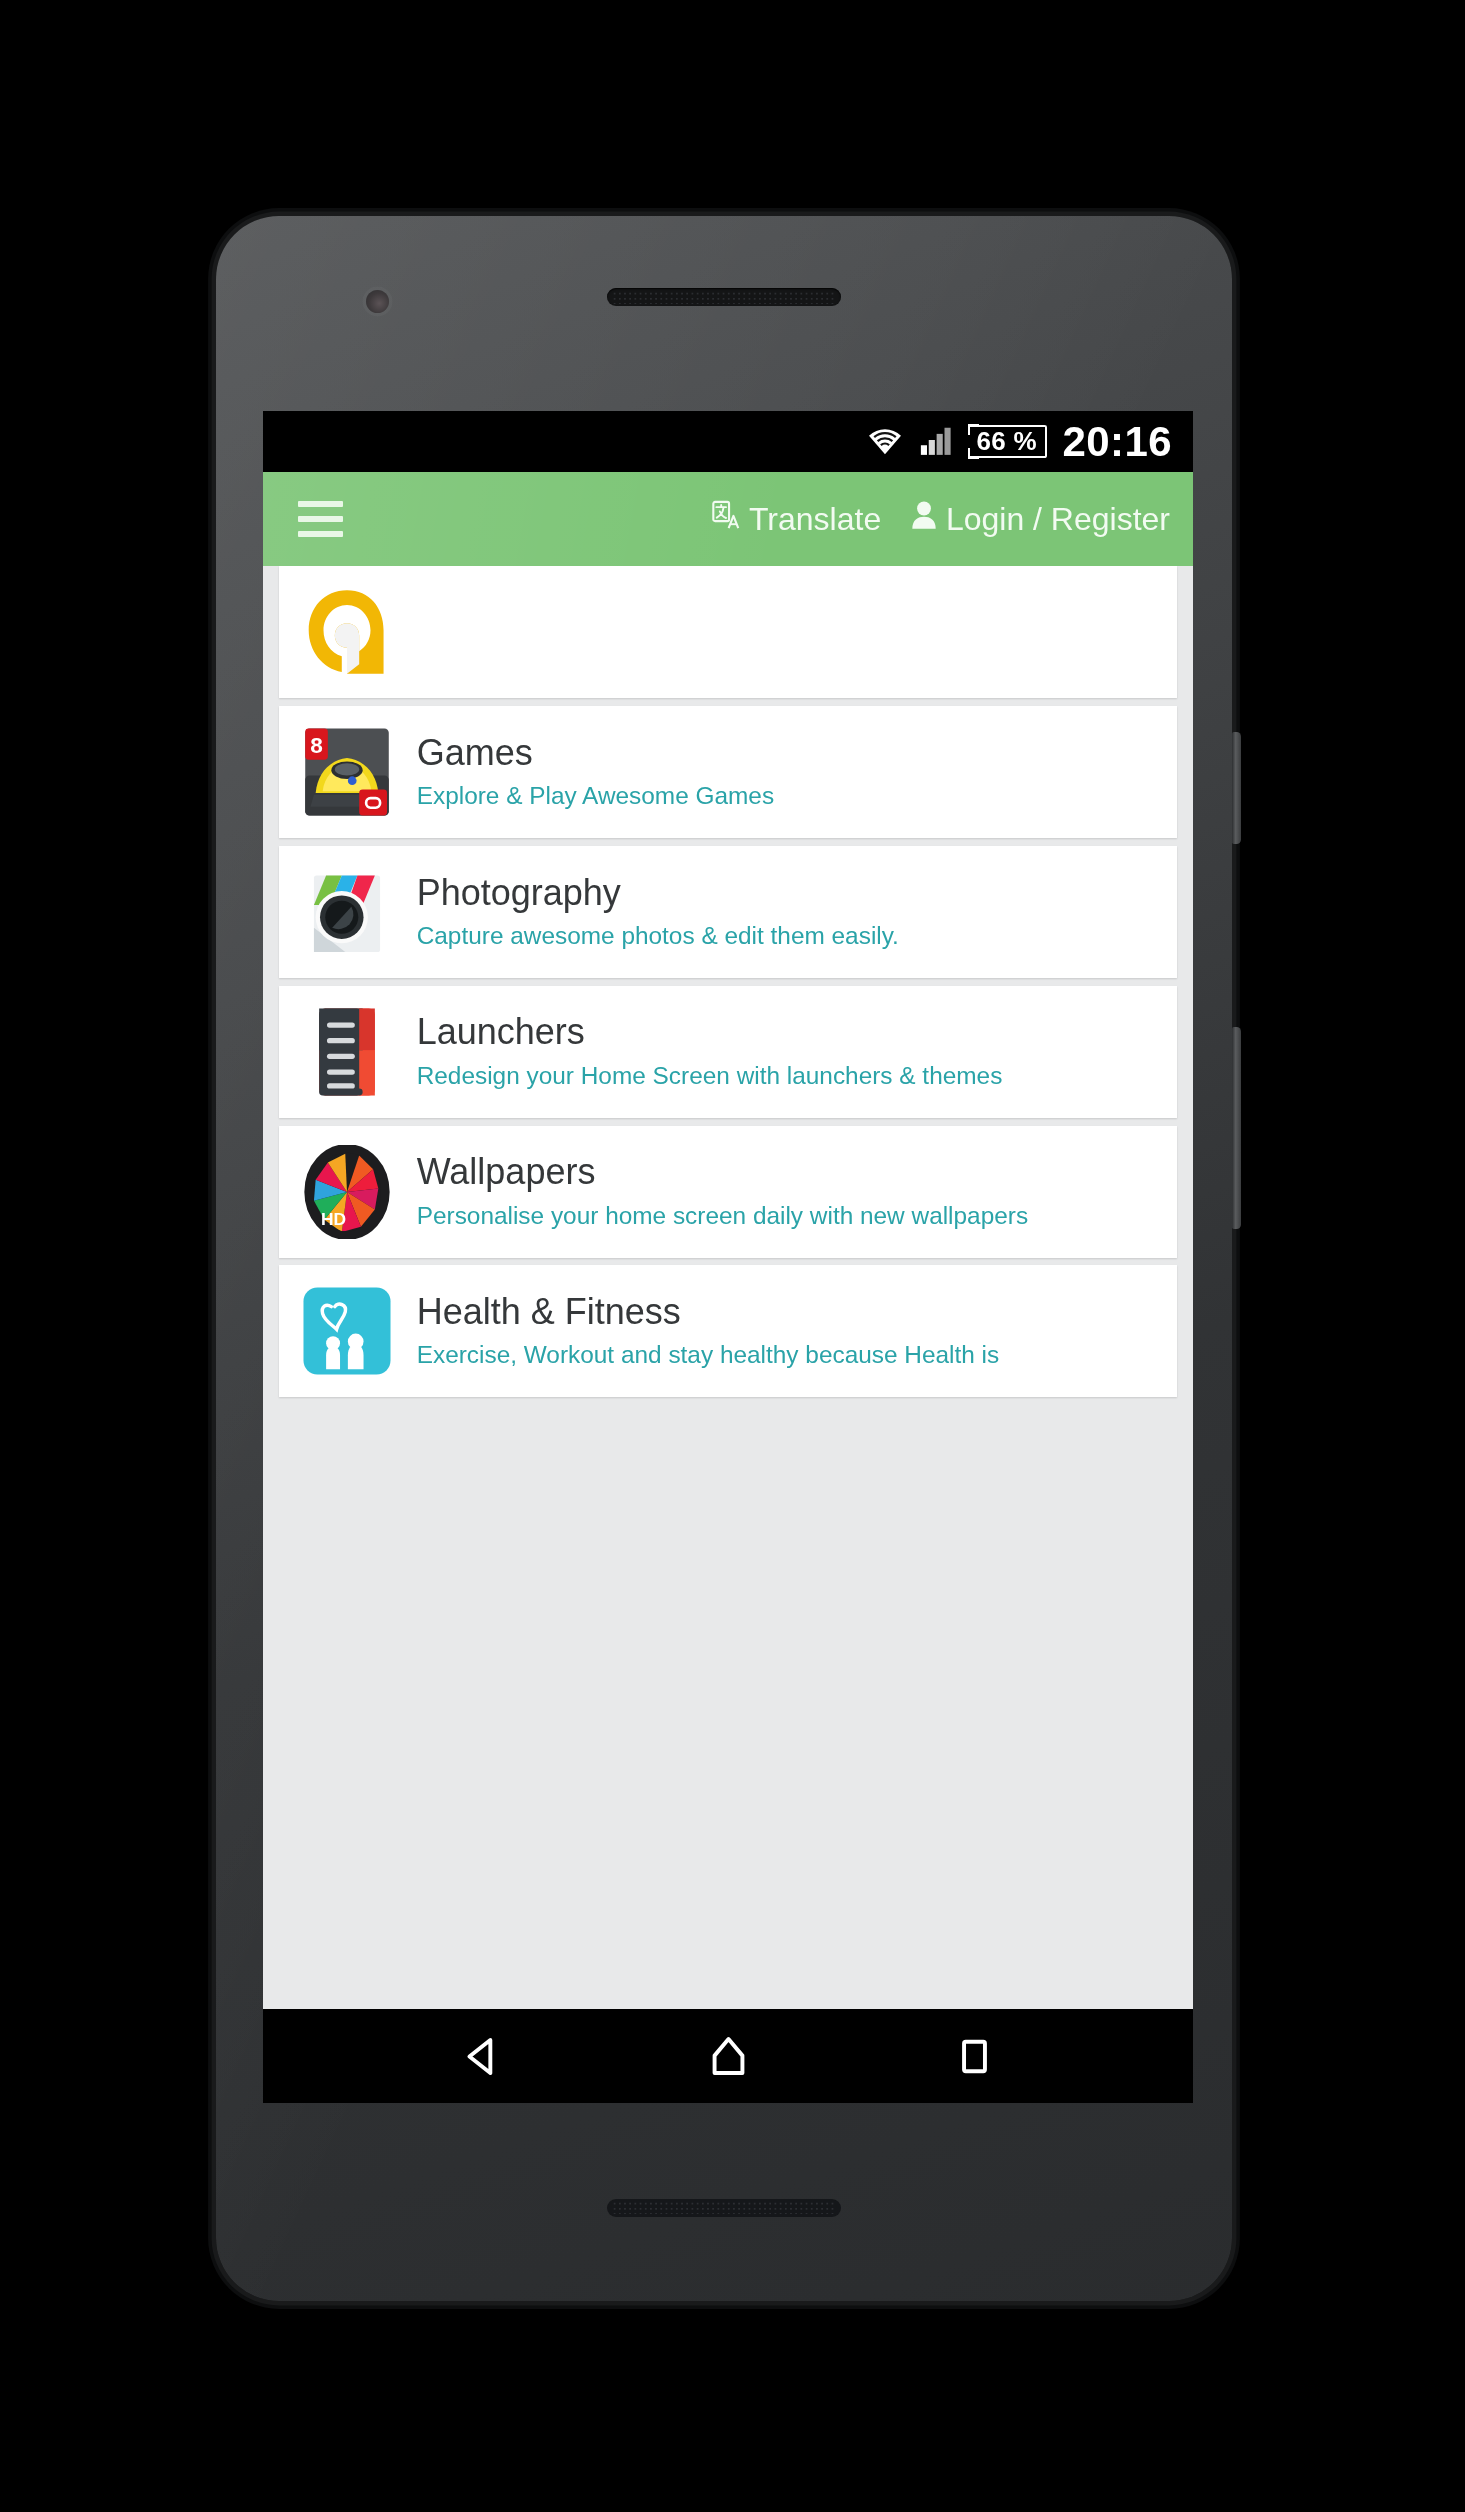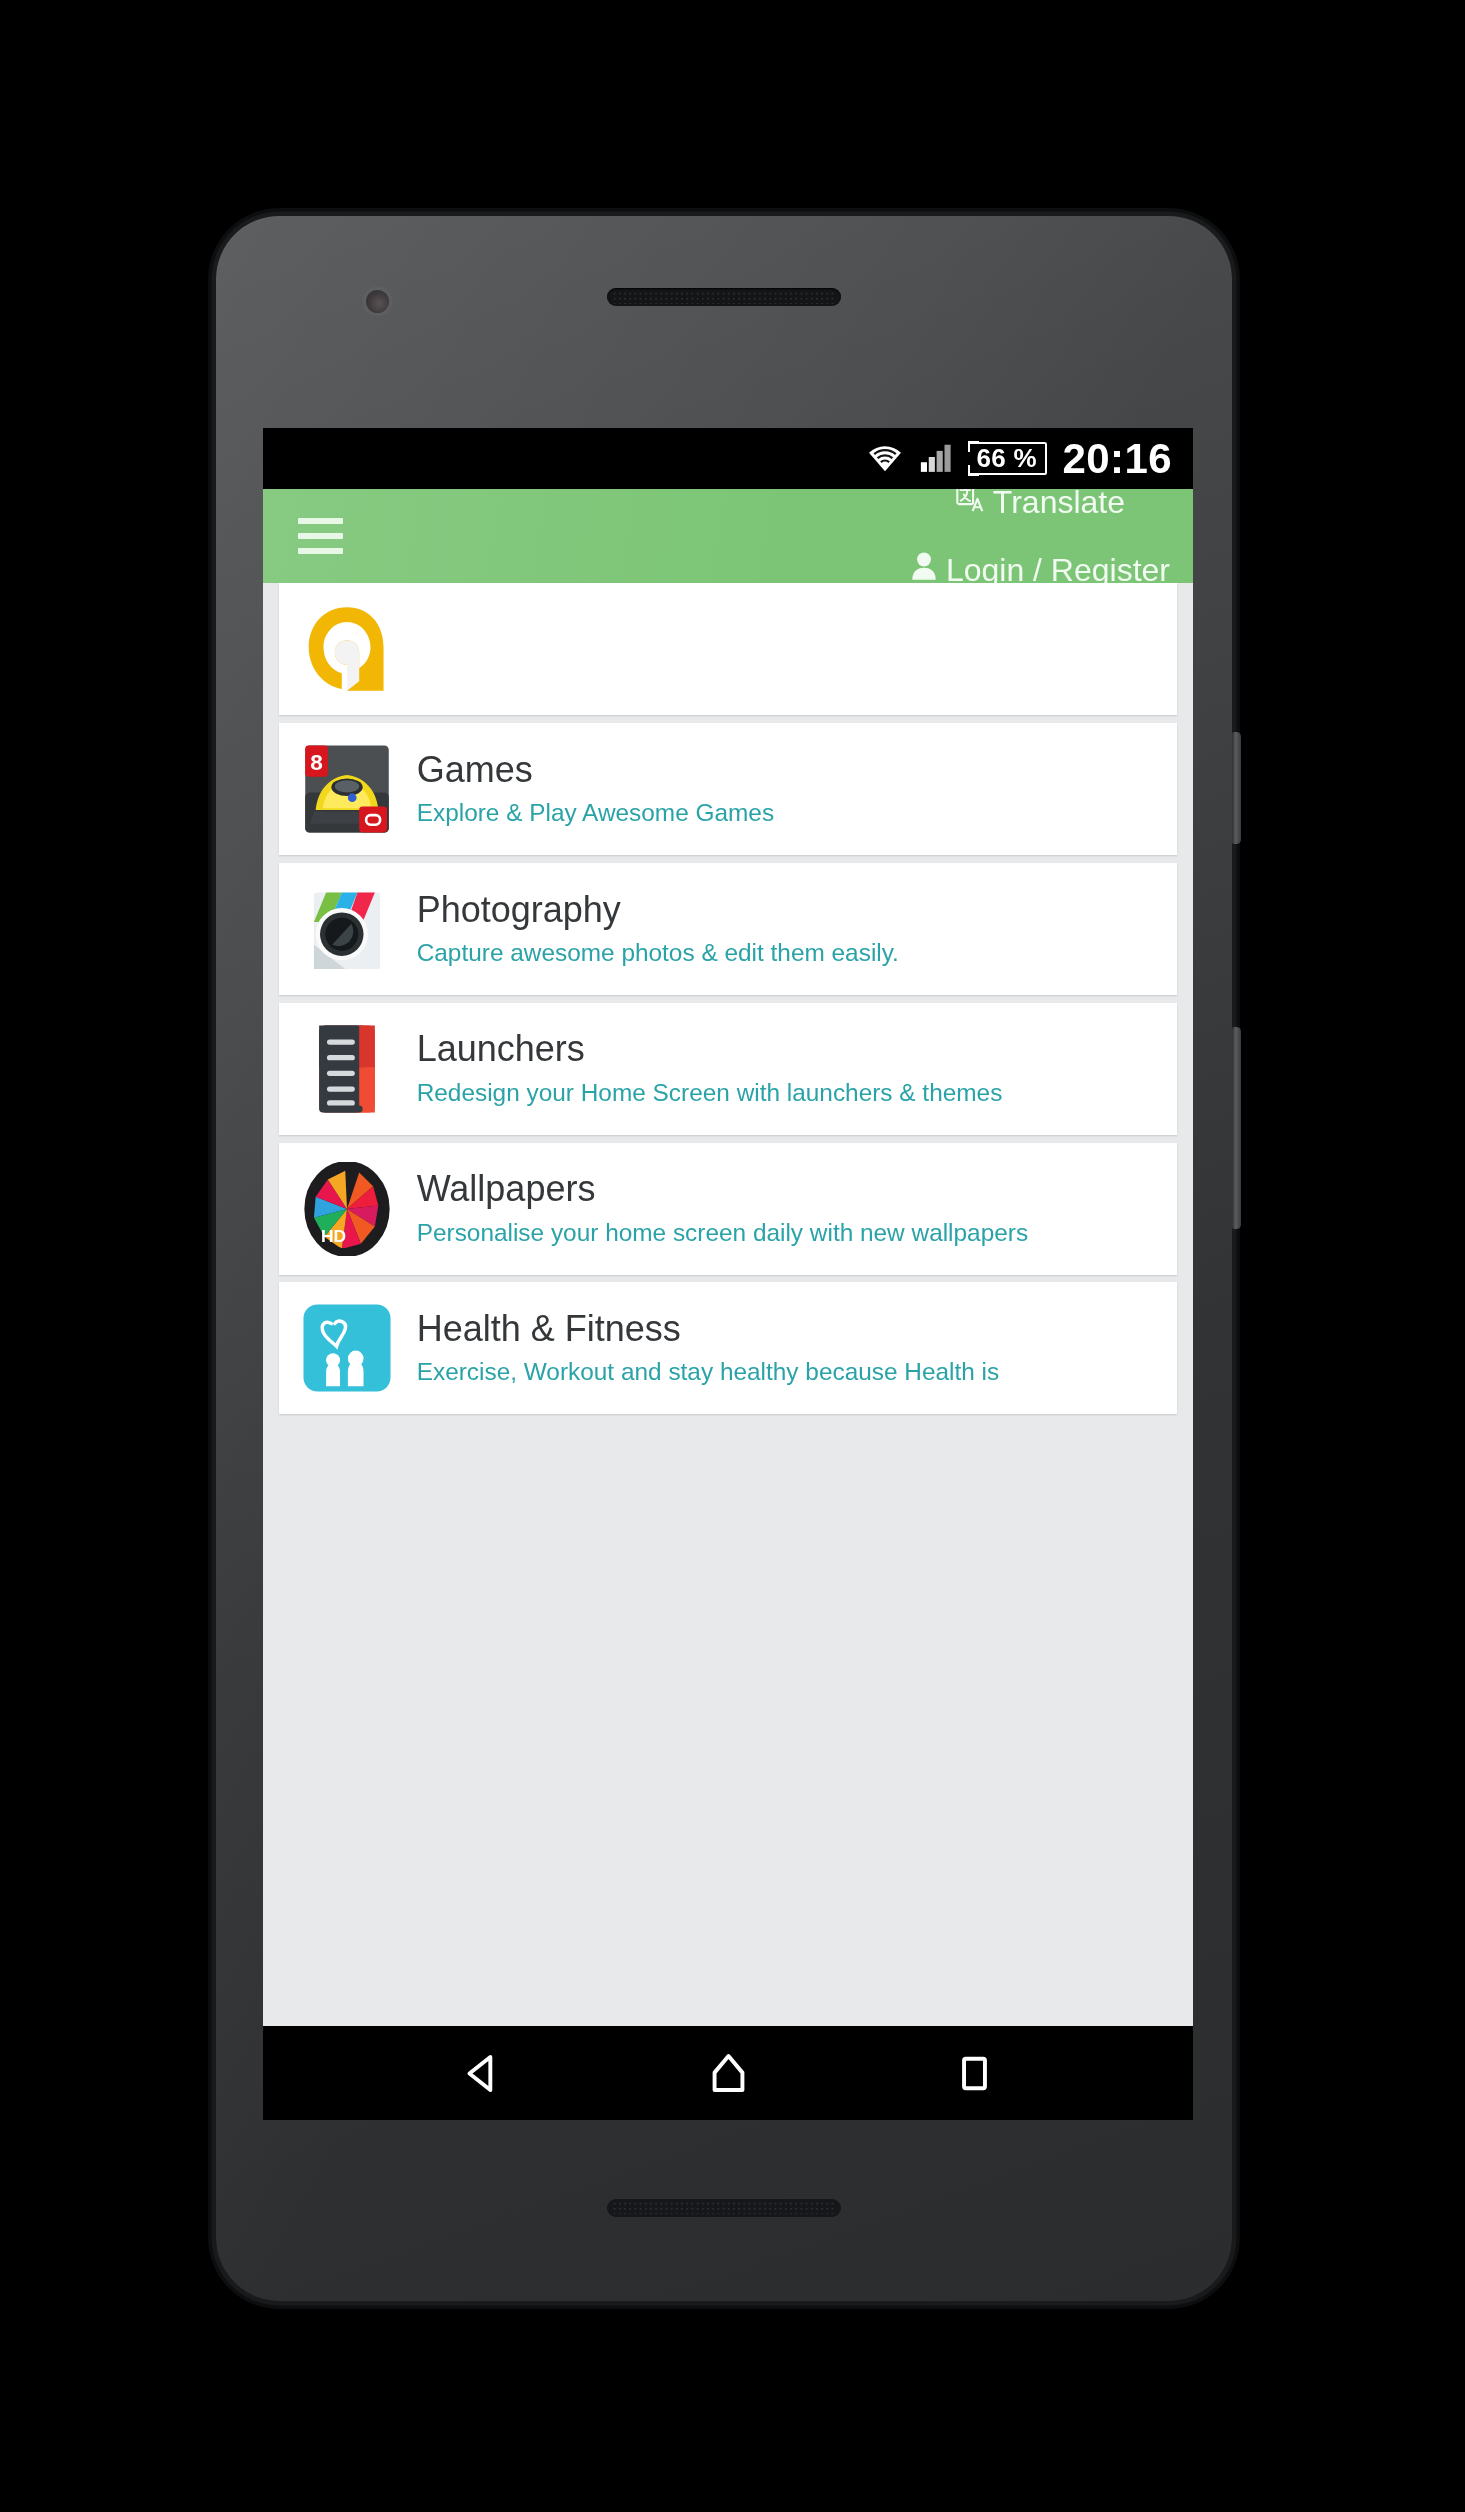--- a/index.html
+++ b/index.html
@@ -92,21 +92,21 @@
     inset: 2.6px 5.2px;
     background-image: radial-gradient(circle, #34363b 0.7px, transparent 1px);
     background-size: 5.2px 5.2px;
     opacity: 0.75;
   }
 
   
   #screen {
     position: absolute;
     left: 47px;
-    top: 212px;
+    top: 195px;
     width: 930px;
     height: 1692px;
     background: #000;
     overflow: hidden;
   }
 
   
   #statusbar {
     position: relative;
     height: 61px;
@@ -188,21 +188,20 @@
     height: 6.1px;
     border-radius: 0.9px;
     background: #e9f7e7;
   }
   #appbar-actions {
     margin-left: auto;
     display: flex;
     align-items: center;
     gap: 30px;
     z-index: 2;
-    flex-direction: column;
   }
   .appbar-action {
     display: flex;
     align-items: center;
     gap: 8.7px;
     color: #f2fbf1;
     font-size: 32px;
     white-space: nowrap;
     cursor: pointer;
   }

